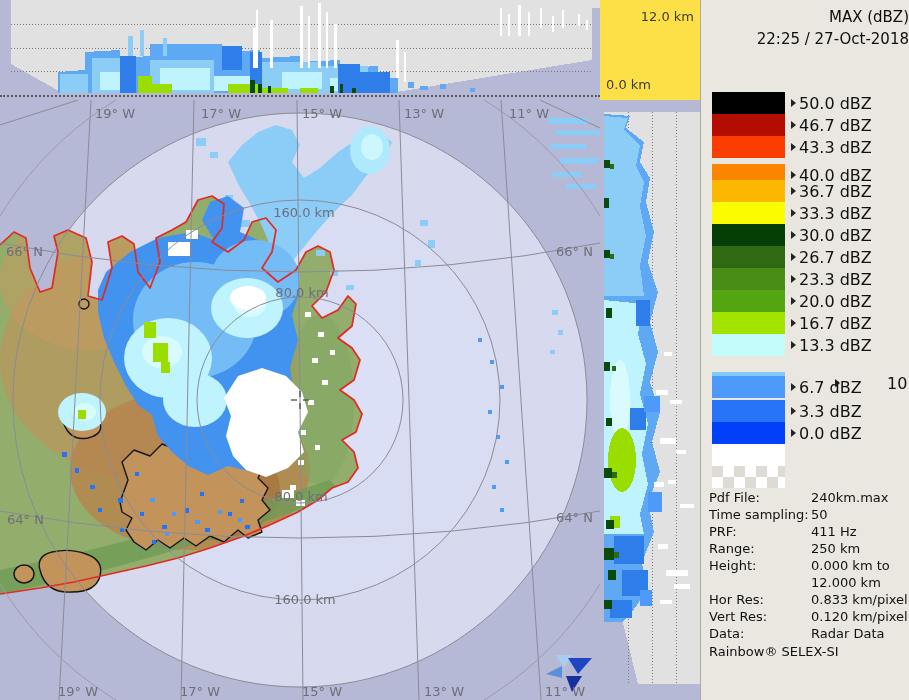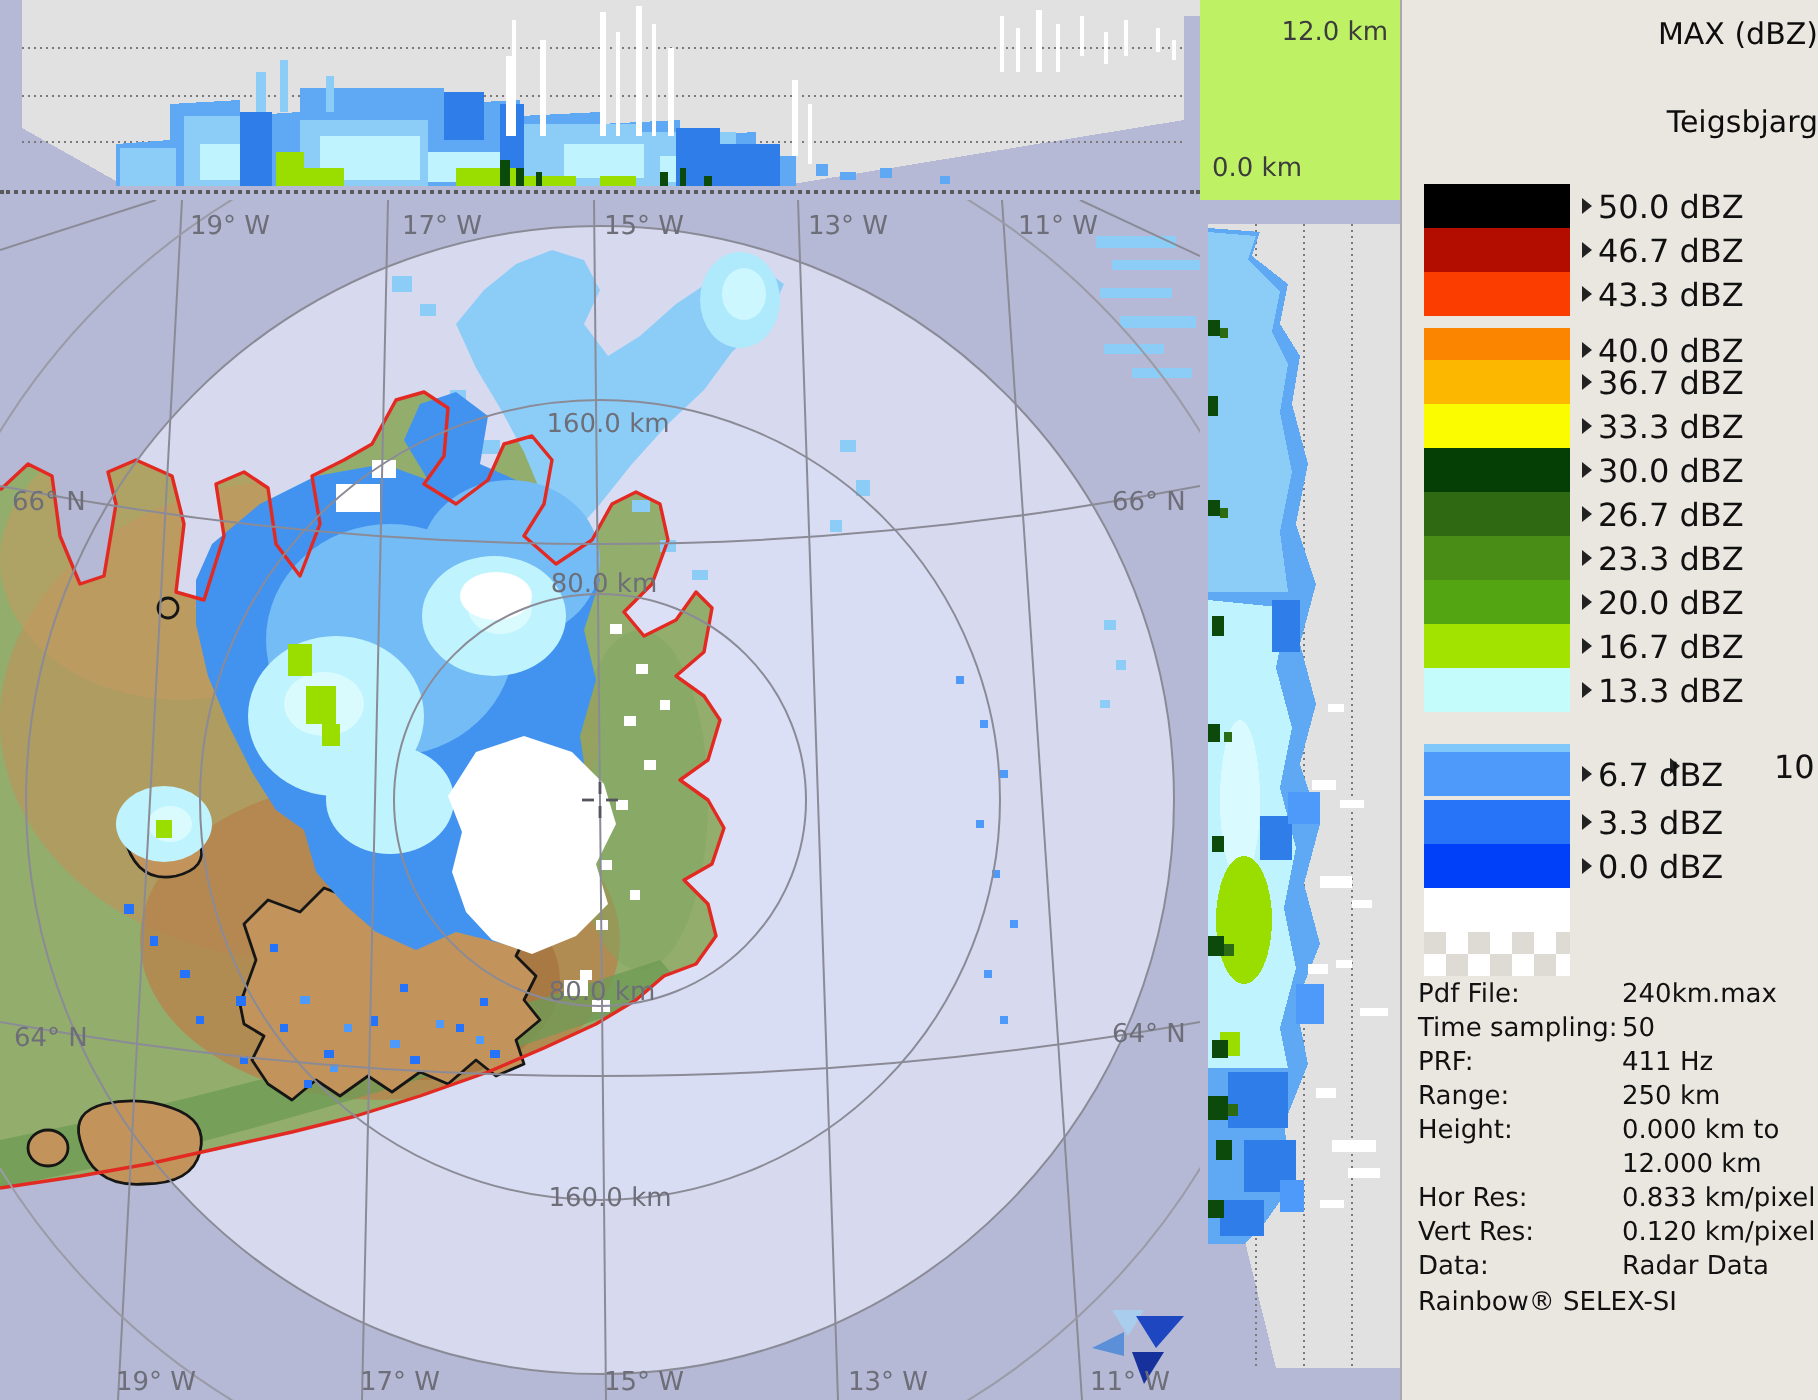--- a/index.html
+++ b/index.html
@@ -1,16 +1,16 @@
 <!DOCTYPE html>
 <html><head>
 <meta charset="utf-8">
 <style>
   html,body{margin:0;padding:0;background:#888;}
-  #app{position:relative;width:909px;height:700px;background:#bef264;overflow:hidden;
+  #app{position:relative;width:909px;height:700px;background:#fde047;overflow:hidden;
        font-family:"DejaVu Sans","Liberation Sans",sans-serif;}
   .abs{position:absolute;}
   svg{display:block;}
   
   .maplab{position:absolute;font-size:13px;color:#6e6e79;white-space:nowrap;line-height:14px;}
   .maplab.c{transform:translateX(-50%);}
   
   .axlab{position:absolute;font-size:13px;color:#3c3c3c;white-space:nowrap;}
   
   #legend-panel{position:absolute;left:700px;top:0;width:209px;height:700px;background:#eae7e0;
@@ -373,21 +373,21 @@
         <rect x="80" y="404" width="14" height="4"></rect>
           <rect x="66" y="470" width="22" height="6"></rect>
         <rect x="74" y="484" width="16" height="5"></rect>
           <rect x="60" y="500" width="12" height="4"></rect>
       </g>
     </g>
   </svg>
 
   <div id="legend-panel">
     <div class="ttl" style="top:8px">MAX (dBZ)</div>
-    <div class="ttl" style="top:52px">Teigsbjarg</div>
+    <div class="ttl" style="top:30px">22:25 / 27-Oct-2018</div>
 
     <div id="scale-rows">
         <div class="scale-row" style="top: 92px;">
           <div class="scale-box" style="background: rgb(0, 0, 0);"></div>
           <div class="scale-arrow"></div>
           <div class="scale-label">50.0 dBZ</div>
         </div>
         <div class="scale-row" style="top: 114px;">
           <div class="scale-box" style="background: rgb(179, 13, 0);"></div>
           <div class="scale-arrow"></div>

